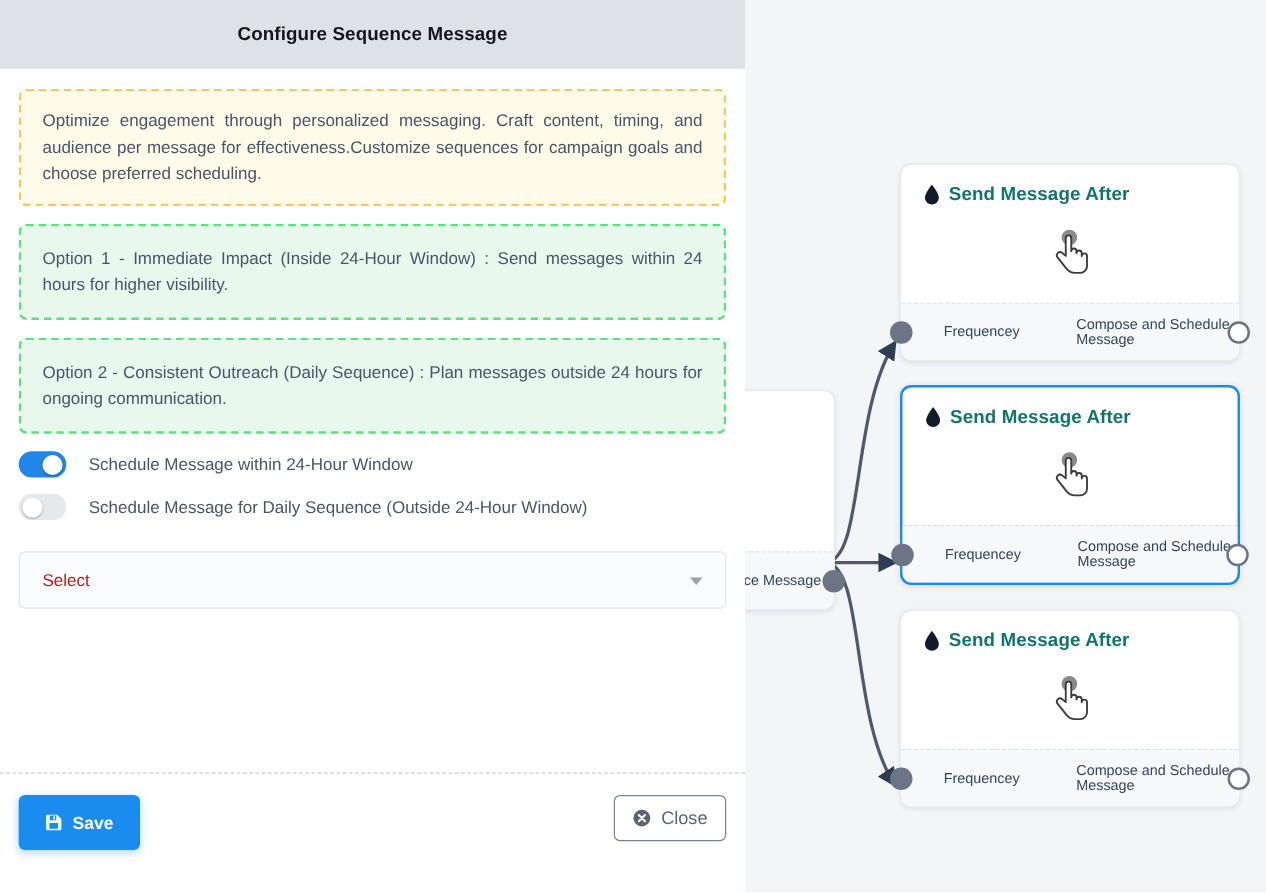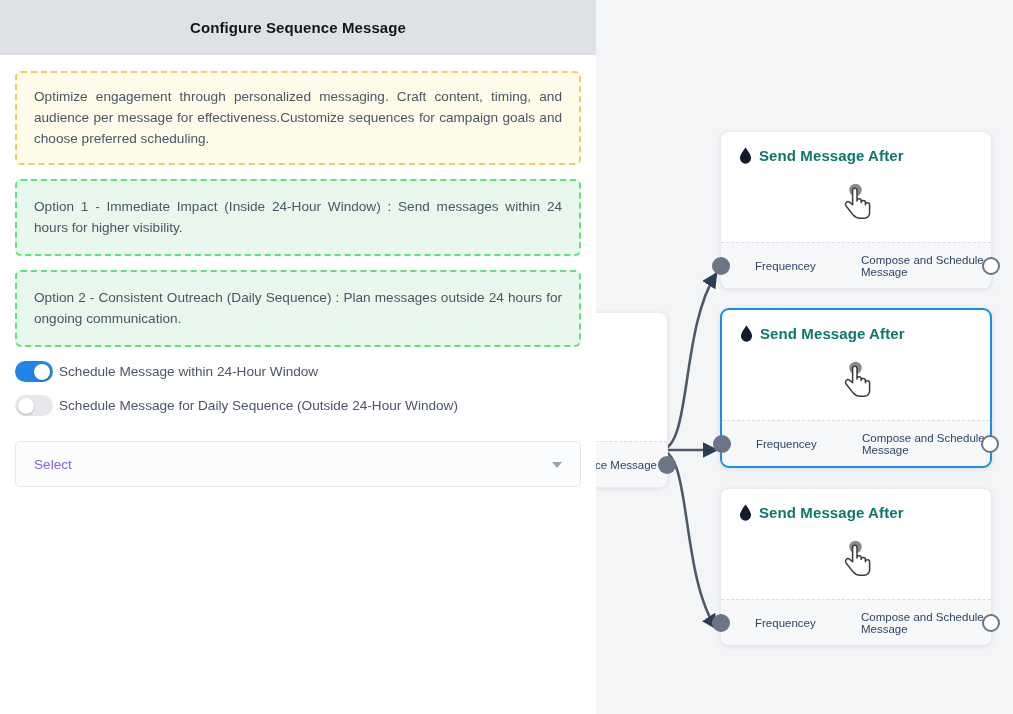--- a/index.html
+++ b/index.html
@@ -71,41 +71,41 @@
   .switch .knob {
     position: absolute; top: 2.5px;
     width: 16px; height: 16px;
     border-radius: 50%;
     background: #ffffff;
     box-shadow: 0 1px 2px rgba(0,0,0,.25);
   }
   .switch.on  .knob { left: 19px; }
   .switch.off .knob { left: 3px; }
   .toggle-label {
-    margin-left: 6px;
+    margin-left: 18px;
     font-size: 13.6px;
     color: #4a5568;
   }
 
   
   .field { margin-top: 25px; }
   .field-label {
     font-size: 13.8px; font-weight: bold; color: #2f3a4a;
     margin-bottom: 9px;
   }
   .select {
     position: relative;
     height: 46px;
     border: 1px solid #e4e6ef;
     border-radius: 5px;
     background: #fbfcfe;
     display: flex; align-items: center;
     padding: 0 18px;
   }
-  .select-value { font-size: 13.6px; color: #8b5cf6; }
+  .select-value { font-size: 13.6px; color: #b91c1c; }
   .caret {
     position: absolute; right: 18px; top: 50%;
     margin-top: -2px;
     width: 0; height: 0;
     border-left: 5px solid transparent;
     border-right: 5px solid transparent;
     border-top: 6px solid #9aa2b1;
   }
 
   
@@ -262,20 +262,38 @@
 
       <div class="field">
         <div class="select">
           <span class="select-value">Select</span>
           <span class="caret"></span>
         </div>
       </div>
 
     </div>
 
+    <div class="panel-footer">
+      <div class="btn btn-save">
+        <svg class="icon-save" viewBox="0 0 16 16">
+          <path fill="#ffffff" d="M2 1h9.2L15 4.8V14a1 1 0 0 1-1 1H2a1 1 0 0 1-1-1V2a1 1 0 0 1 1-1z"></path>
+          <rect x="4.3" y="1.6" width="6" height="4.3" rx="0.4" fill="#1a8cf0"></rect>
+          <rect x="7.6" y="2.2" width="1.6" height="3.1" rx="0.3" fill="#ffffff"></rect>
+          <rect x="4" y="8.4" width="8" height="5.3" rx="0.5" fill="#1a8cf0"></rect>
+        </svg>
+        <span>Save</span>
+      </div>
+      <div class="btn btn-close">
+        <svg class="icon-close" viewBox="0 0 16 16">
+          <circle cx="8" cy="8" r="7.2" fill="#5b6472"></circle>
+          <path d="M5.4 5.4 L10.6 10.6 M10.6 5.4 L5.4 10.6" stroke="#ffffff" stroke-width="1.7" stroke-linecap="round"></path>
+        </svg>
+        <span>Close</span>
+      </div>
+    </div>
 
   </div>
 
   <div class="canvas">
 
     <svg class="edges" viewBox="0 0 417 714">
       <defs>
         <marker id="arrow" viewBox="0 0 10 10" refX="8.5" refY="5" markerWidth="6" markerHeight="6" orient="auto-start-reverse">
           <path d="M 0 0 L 10 5 L 0 10 z" fill="#2d3d52"></path>
         </marker>

